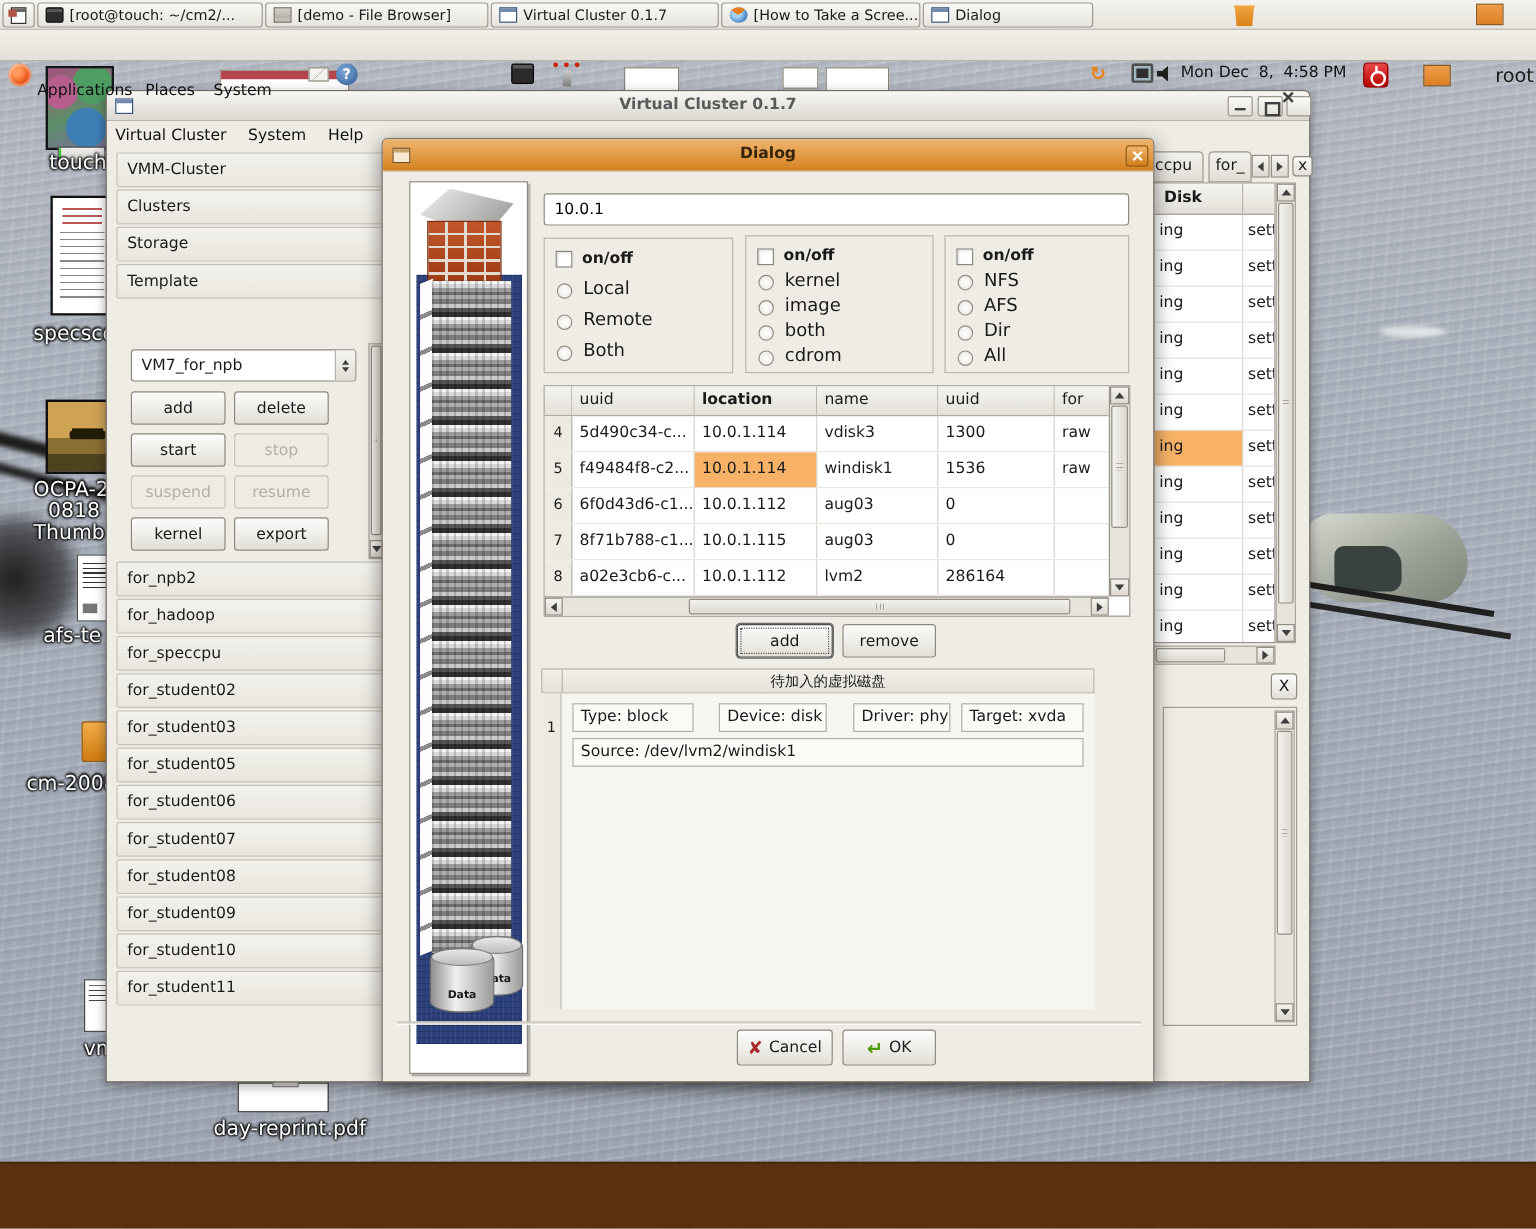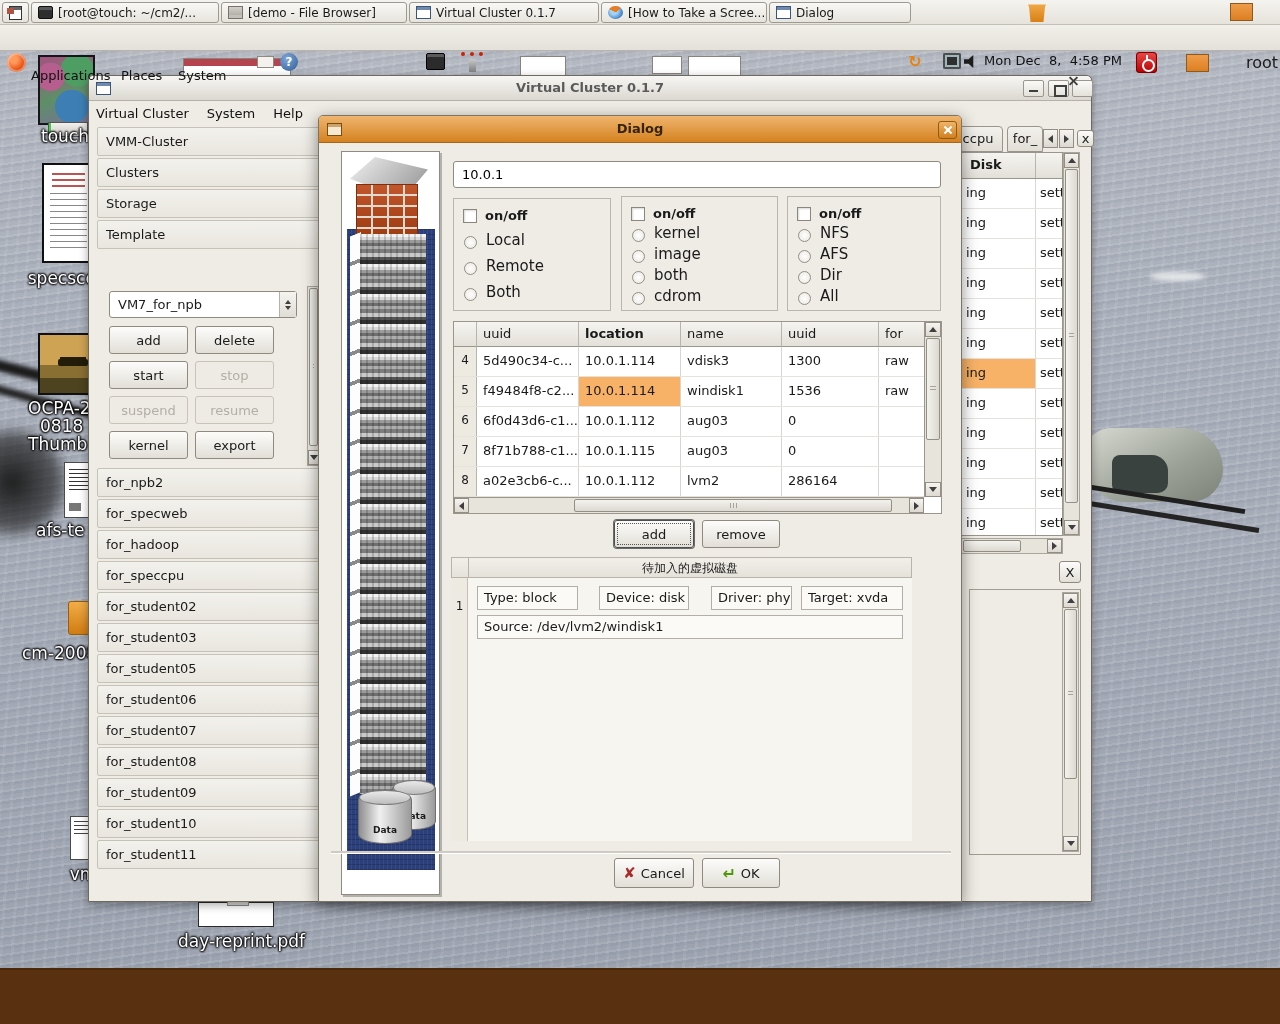--- a/index.html
+++ b/index.html
@@ -307,21 +307,20 @@
           <span class="grip"></span>
         </div>
       <div class="sbtn" style="left:0;right:0;bottom:0;height:15px">
           <i class="tri-dn"></i>
         </div>
     </div>
 
     <div id="vc-side2">
 
     <div class="cat">for_npb2</div>
-        <div class="cat">for_specweb</div>
         <div class="cat">for_hadoop</div>
         <div class="cat">for_speccpu</div>
         <div class="cat">for_student02</div>
         <div class="cat">for_student03</div>
         <div class="cat">for_student05</div>
         <div class="cat">for_student06</div>
         <div class="cat">for_student07</div>
         <div class="cat">for_student08</div>
         <div class="cat">for_student09</div>
         <div class="cat">for_student10</div>

